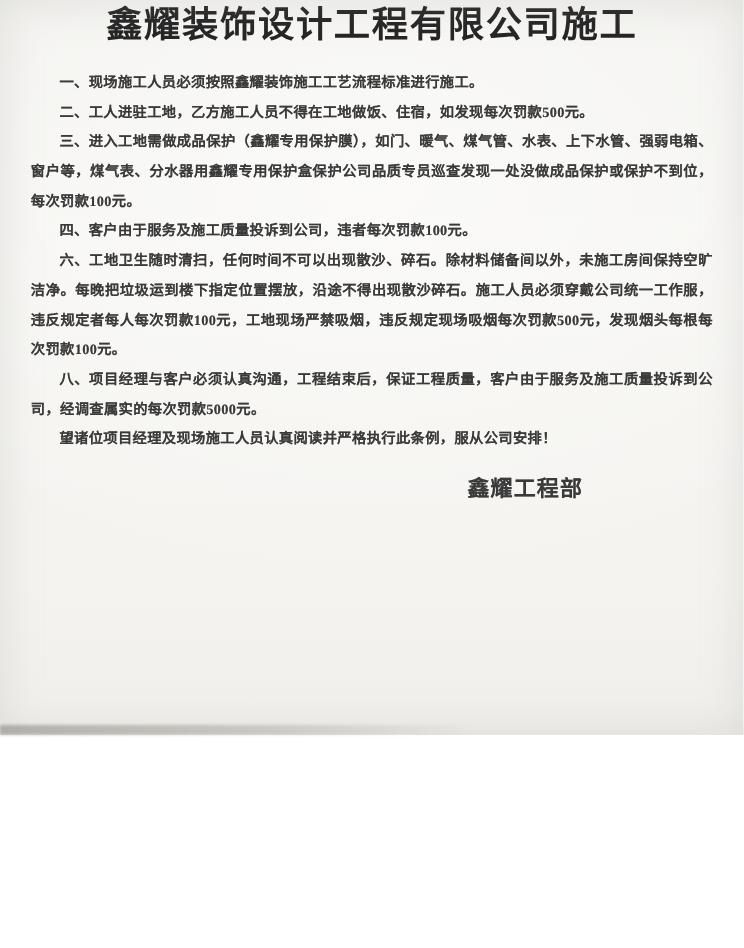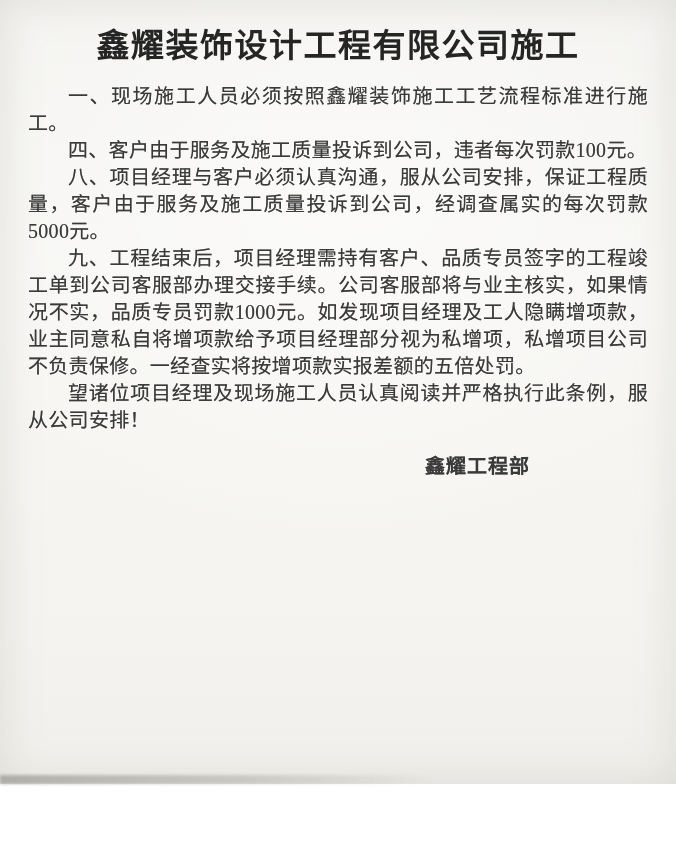--- a/index.html
+++ b/index.html
@@ -12,44 +12,44 @@
     margin: 0;
     padding: 0;
     width: 676px;
     height: 862px;
     overflow: hidden;
     font-family: "Liberation Serif", "DejaVu Serif", serif;
   }
   .page {
     position: relative;
     width: 676px;
-    height: 784px;
-    padding: 26px 28px 0 28px;
+    height: 668px;
+    padding: 4px 28px 0 28px;
     background:
       radial-gradient(ellipse 120% 80% at 50% 25%, rgba(255,255,255,0.55), rgba(255,255,255,0) 70%),
       linear-gradient(180deg, #f3f2ef 0%, var(--paper) 35%, #f4f3ef 80%, #f0efeb 100%);
     color: var(--ink);
   }
   .title {
     margin: 0 0 16px 0;
     text-align: center;
     font-size: 33px;
     line-height: 41px;
     font-weight: bold;
     letter-spacing: 1.5px;
     color: var(--title-ink);
   }
   .doc-body p {
     margin: 0;
-    font-size: 20px;
+    font-size: 13px;
     line-height: 27px;
     letter-spacing: 0.3px;
     text-align: justify;
     text-indent: 2em;
-    font-weight: 400;
+    font-weight: 700;
     color: var(--ink);
     text-shadow: 0 0 0.6px rgba(58,58,58,0.55);
   }
   .signature {
     margin-top: 16px;
     padding-right: 118px;
     text-align: right;
     font-size: 20px;
     font-weight: 600;
     letter-spacing: 1px;
@@ -77,23 +77,25 @@
 <body>
 
 <div class="page">
 
   <h1 class="title">
     <span>鑫耀装饰设计工程有限公司施工</span><br>
   </h1>
 
   <div class="doc-body">
     <p>一、现场施工人员必须按照鑫耀装饰施工工艺流程标准进行施工。</p>
+    <p>二、工人进驻工地，乙方施工人员不得在工地做饭、住宿，如发现每次罚款500元。</p>
+    <p>三、进入工地需做成品保护（鑫耀专用保护膜），如门、暖气、煤气管、水表、上下水管、强弱电箱、窗户等，煤气表、分水器用鑫耀专用保护盒保护公司品质专员巡查发现一处没做成品保护或保护不到位，每次罚款100元。</p>
     <p>四、客户由于服务及施工质量投诉到公司，违者每次罚款100元。</p>
-    <p>八、项目经理与客户必须认真沟通，服从公司安排，保证工程质量，客户由于服务及施工质量投诉到公司，经调查属实的每次罚款5000元。</p>
-    <p>九、工程结束后，项目经理需持有客户、品质专员签字的工程竣工单到公司客服部办理交接手续。公司客服部将与业主核实，如果情况不实，品质专员罚款1000元。如发现项目经理及工人隐瞒增项款，业主同意私自将增项款给予项目经理部分视为私增项，私增项目公司不负责保修。一经查实将按增项款实报差额的五倍处罚。</p>
+    <p>六、工地卫生随时清扫，任何时间不可以出现散沙、碎石。除材料储备间以外，未施工房间保持空旷洁净。每晚把垃圾运到楼下指定位置摆放，沿途不得出现散沙碎石。施工人员必须穿戴公司统一工作服，违反规定者每人每次罚款100元，工地现场严禁吸烟，违反规定现场吸烟每次罚款500元，发现烟头每根每次罚款100元。</p>
+    <p>八、项目经理与客户必须认真沟通，工程结束后，保证工程质量，客户由于服务及施工质量投诉到公司，经调查属实的每次罚款5000元。</p>
     <p>望诸位项目经理及现场施工人员认真阅读并严格执行此条例，服从公司安排！</p>
   </div>
 
   <div class="signature">鑫耀工程部</div>
 
   <div class="edge-vignette"></div>
   <div class="bottom-shadow"></div>
 
 </div>
 

